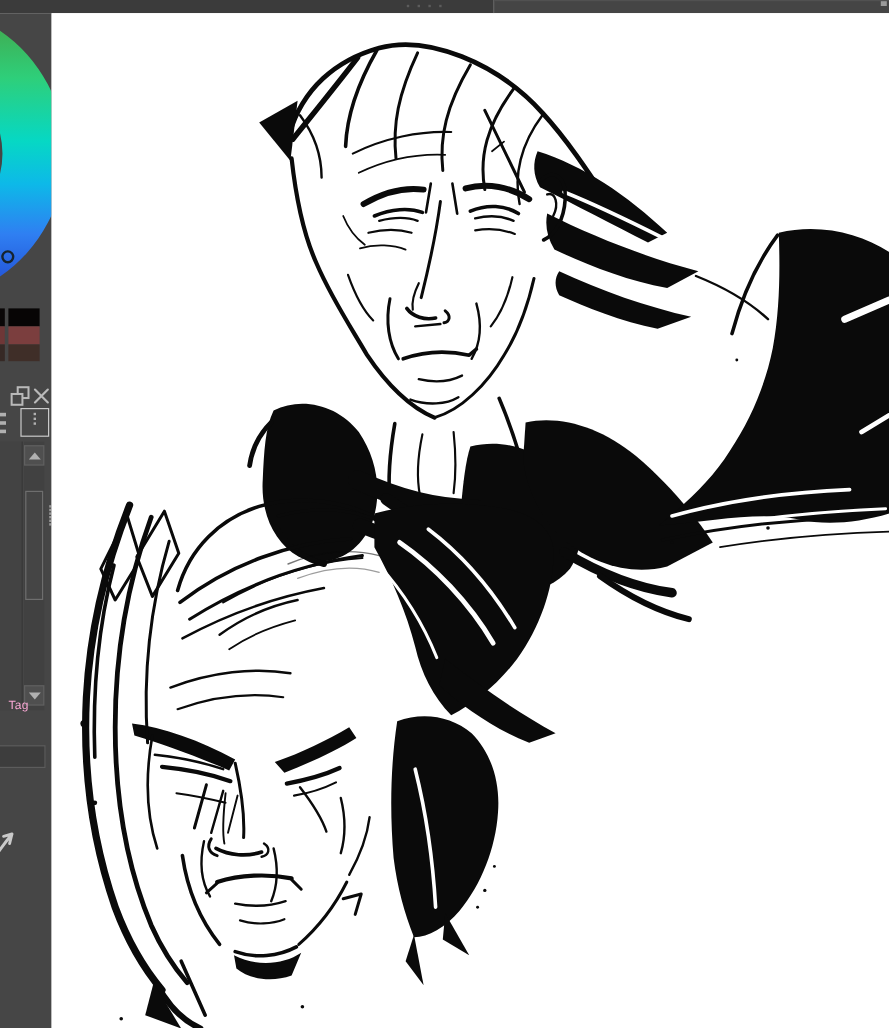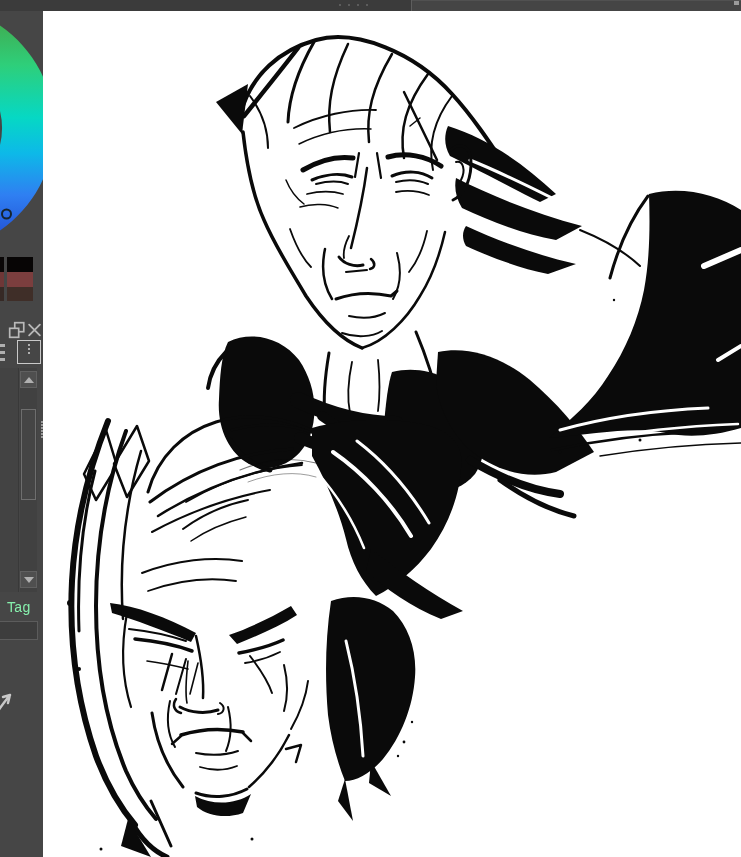--- a/index.html
+++ b/index.html
@@ -33,21 +33,21 @@
               border:1px solid #606060;box-sizing:border-box;}
   #scroll-up{top:3px;} #scroll-down{top:203px;}
   .tri{width:0;height:0;position:absolute;left:3px;}
   .tri-up{top:5px;border-left:5px solid transparent;border-right:5px solid transparent;
           border-bottom:6px solid #b0b0b0;}
   .tri-down{top:5px;border-left:5px solid transparent;border-right:5px solid transparent;
             border-top:6px solid #b0b0b0;}
   #scroll-thumb{position:absolute;left:1px;top:41px;width:13px;height:89px;
                 border:1px solid #6e6e6e;background:#454545;}
 
-  #tag-label{position:absolute;left:7px;top:588px;font-size:14px;color:#86efac;
+  #tag-label{position:absolute;left:7px;top:572px;font-size:10px;color:#f9a8d4;
              letter-spacing:.3px;}
   #tag-input{position:absolute;left:-6px;top:610px;width:42px;height:17px;
              background:#3d3d3d;border:1px solid #5c5c5c;}
   #brush-arrow{position:absolute;left:0px;top:676px;}
 
   
   .split-dot{position:absolute;left:41px;width:2px;height:2px;background:#9a9a9a;}
 
   
   #canvas{position:absolute;left:43px;top:11px;width:698px;height:846px;overflow:hidden;}

